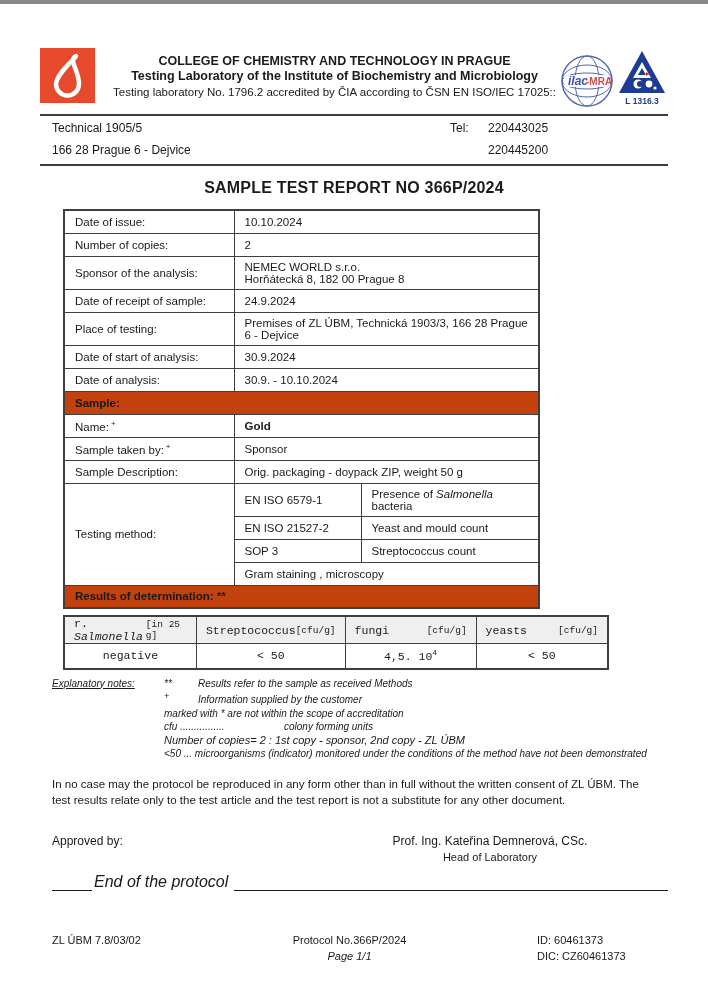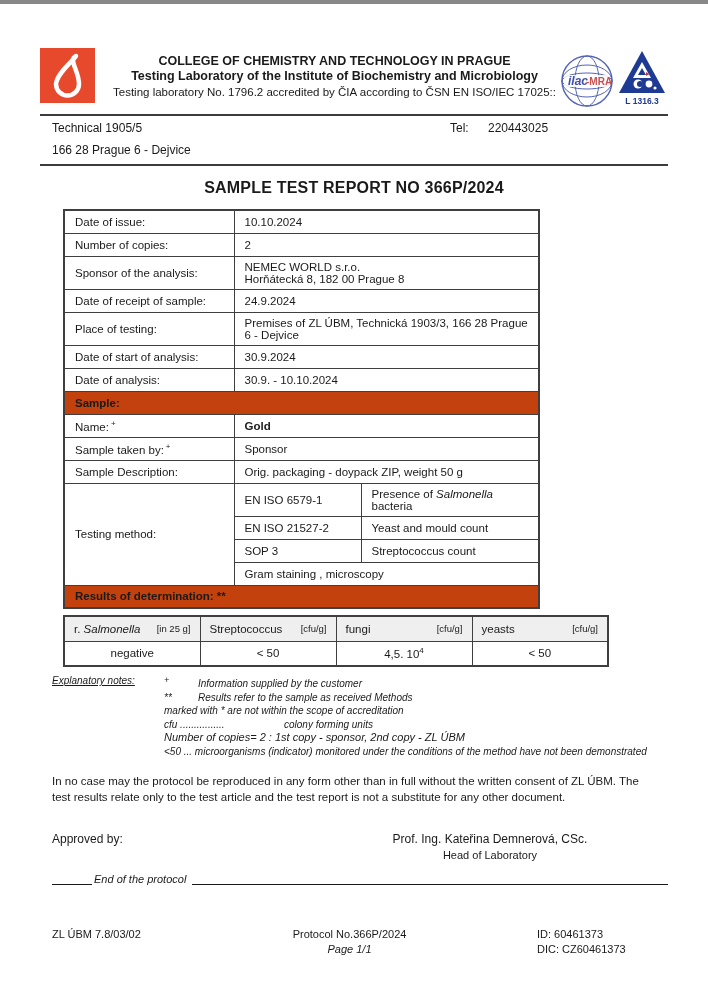--- a/index.html
+++ b/index.html
@@ -48,21 +48,21 @@
     vertical-align: middle;
   }
   .col-label { width: 170px; }
   .col-code { width: 127px; }
   .sec-row td { background: #c2410c; font-weight: bold; }
   .bold { font-weight: bold; }
   .ital { font-style: italic; }
   sup.mark { font-size: 8px; margin-left: 2px; }
 
   
-  .results-table { width: 546px; margin: 6px 0 0 23px; border: 2px solid #3f3f3f; }
+  .results-table { width: 546px; margin: 6px 0 0 23px; border: 2px solid #3f3f3f; font-family: Liberation Mono, monospace; }
   .results-table td { border: 1.5px solid #3f3f3f; font-size: 11.5px; height: 25px; vertical-align: middle; }
   .results-table .hdr td { background: #efefef; }
   .res-hdr-cell { display: flex; justify-content: space-between; align-items: center; padding: 0 9px; }
   .res-unit { font-size: 9.5px; }
   .res-val { text-align: center; }
   .res-val sup { font-size: 8px; }
 
   
   .notes { display: flex; margin: 7px 0 0 12px; font-size: 10px; font-style: italic; line-height: 13.5px; }
   .notes-label { width: 102px; flex: 0 0 102px; text-decoration: underline; font-weight: bold; font-weight: normal; }
@@ -72,21 +72,21 @@
   .cfu-term { display: inline-block; width: 120px; }
   .note-big { font-size: 11px; }
 
   
   .disclaimer { margin: 15px 0 0 12px; width: 608px; font-size: 11.5px; line-height: 1.4; }
   .sig-row { display: flex; justify-content: space-between; margin: 26px 0 0 12px; }
   .sig-left { font-size: 12px; }
   .sig-right { width: 280px; text-align: center; margin-right: 38px; }
   .sig-name { font-size: 12px; }
   .sig-title { font-size: 11px; margin-top: 3px; }
-  .end-line { display: flex; align-items: flex-end; margin: 10px 0 0 12px; font-size: 11px; font-style: italic; justify-content: center; }
+  .end-line { display: flex; align-items: flex-end; margin: 10px 0 0 12px; font-size: 16px; font-style: italic; justify-content: center; }
   .end-underscore-short { width: 40px; border-bottom: 1px solid #1a1a1a; height: 14px; }
   .end-text { padding: 0 6px 0 2px; }
   .end-underscore-long { flex: 1; border-bottom: 1px solid #1a1a1a; height: 14px; }
 
   .footer { display: flex; margin: 42px 0 0 12px; font-size: 11px; line-height: 1.45; }
   .footer-left { width: 205px; }
   .footer-center { width: 185px; text-align: center; }
   .footer-center .pg { font-style: italic; }
   .footer-right { flex: 1; padding-left: 95px; }
 </style>
@@ -137,20 +137,24 @@
 
   <div class="addr-row">
     <div class="addr-left">Technical 1905/5</div>
     <div class="addr-right">
       <span class="tel-label">Tel:</span>
       <span>220443025</span>
     </div>
   </div>
   <div class="addr-row">
     <div class="addr-left">166 28 Prague 6 - Dejvice</div>
+    <div class="addr-right">
+      <span class="tel-label"></span>
+      <span>220445200</span>
+    </div>
   </div>
 
   <div class="rule2"></div>
 
   <div class="report-title">SAMPLE TEST REPORT NO 366P/2024</div>
 
   <table class="info-table">
     <tbody>
         <tr>
       <td class="col-label">Date of issue:</td>
@@ -253,22 +257,22 @@
       <td class="res-val">&lt; 50</td>
       <td class="res-val"><span>4,5. 10</span><sup>4</sup></td>
       <td class="res-val">&lt; 50</td>
     </tr>
   </tbody>
     </table>
 
   <div class="notes">
     <div class="notes-label">Explanatory notes:</div>
     <div class="notes-body">
+      <div><span class="note-marker">**</span><span>Results refer to the sample as received Methods</span></div>
       <div><span class="note-marker"><sup>+</sup></span><span>Information supplied by the customer</span></div>
-      <div><span class="note-marker">**</span><span>Results refer to the sample as received Methods</span></div>
       <div>marked with * are not within the scope of accreditation</div>
       <div><span class="cfu-term">cfu ................</span><span>colony forming units</span></div>
       <div class="note-big">Number of copies= 2 : 1st copy - sponsor, 2nd copy - ZL ÚBM</div>
       <div>&lt;50 ... microorganisms (indicator) monitored under the conditions of the method have not been demonstrated</div>
     </div>
   </div>
 
   <div class="disclaimer">In no case may the protocol be reproduced in any form other than in full without the written consent of ZL ÚBM. The test results relate only to the test article and the test report is not a substitute for any other document.</div>
 
   <div class="sig-row">

